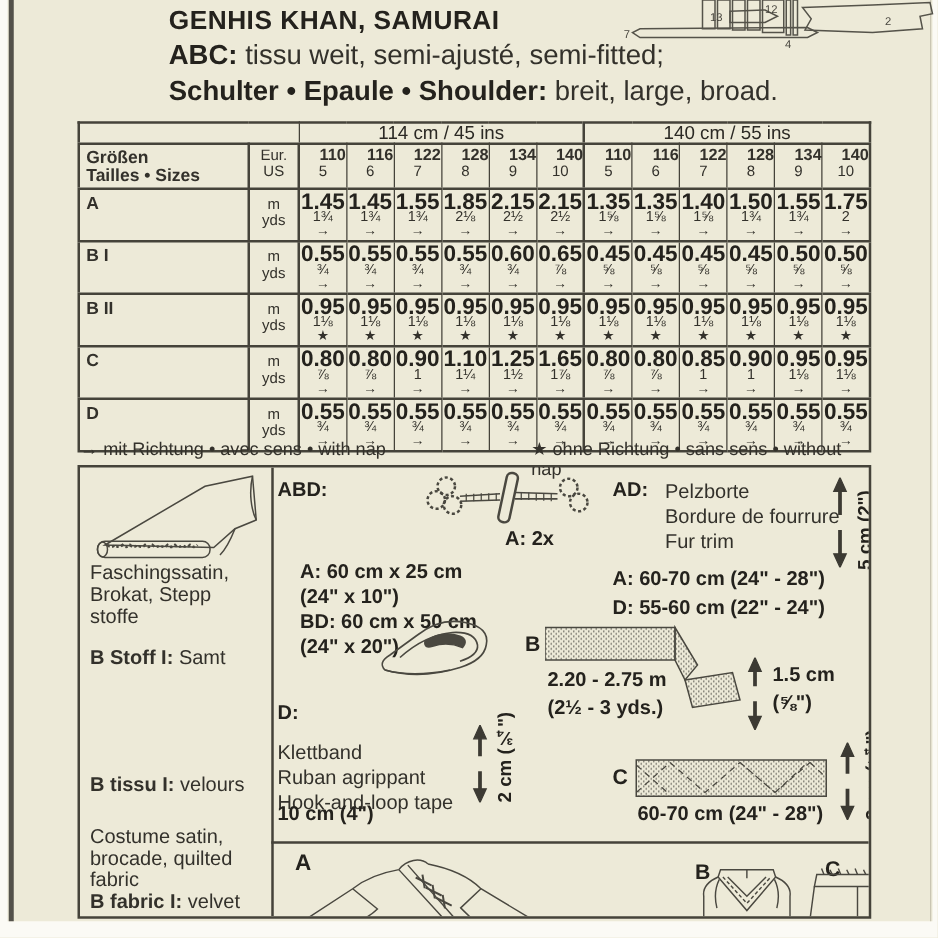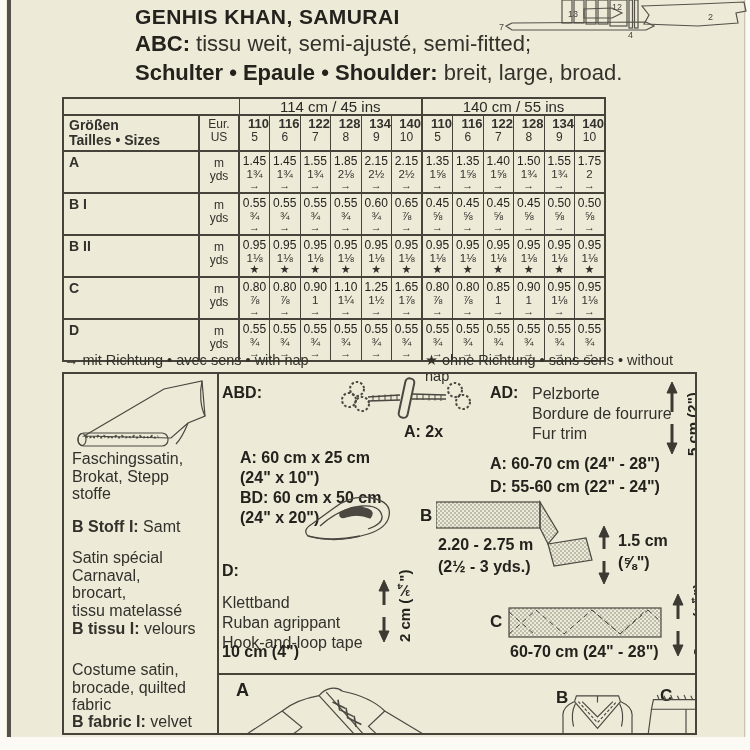--- a/index.html
+++ b/index.html
@@ -17,34 +17,34 @@
 
   
   .h-title{position:absolute;left:135px;top:5px;font-size:21px;font-weight:bold;color:var(--ink-dark);letter-spacing:.4px}
   .h-line{position:absolute;left:135px;font-size:22px;color:var(--ink)}
   .h-line b{color:var(--ink-dark)}
   .h-line.l2{top:31px}
   .h-line.l3{top:60px}
   .cutmini{position:absolute;left:498px;top:0}
 
   
-  table.yardage{position:absolute;left:62px;top:97px;width:544px;border-collapse:collapse;table-layout:fixed;border:2px solid var(--line)}
+  table.yardage{position:absolute;left:62px;top:97px;width:635px;border-collapse:collapse;table-layout:fixed;border:2px solid var(--line)}
   .yardage th,.yardage td{border:1px solid var(--line);border-bottom-width:2px;padding:0;vertical-align:top;font-weight:normal}
   .yardage .corner{height:15px}
   .yardage .grphdr{font-size:15px;text-align:center;color:#2b2924;line-height:15px}
   .yardage .grp{border-left-width:2px}
   .yardage .lab{text-align:left;padding:2px 5px;font-weight:bold;font-size:14px;line-height:15px;border-right-width:2px}
   .yardage .unit{border-right-width:2px;text-align:center;font-size:12px;line-height:13px;padding-top:2px}
   .yardage .size .se{font-weight:bold;font-size:13px;text-align:right;line-height:14px;padding-top:1px}
   .yardage .size .su{font-size:12px;text-align:center;line-height:12px}
   .yardage .rowlab{text-align:left;padding:2px 5px;font-weight:bold;font-size:14px;border-right-width:2px}
   .yardage td.unit .um{font-size:12px;line-height:14px;padding-top:2px}
   .yardage td.unit .uy{font-size:12px;line-height:13px}
   .yardage td.val{text-align:center;padding:2px 0 1px}
-  .yardage .vm{font-weight:normal;font-size:12px;line-height:14px;color:var(--ink-dark)}
+  .yardage .vm{font-weight:bold;font-size:18px;line-height:14px;color:var(--ink-dark)}
   .yardage .vy{font-size:11.5px;line-height:12px}
   .yardage .vs{font-size:11px;line-height:11px}
 
   
   .legend{position:absolute;left:62px;top:352px;width:635px;height:20px;font-size:14.5px}
   .legend .lg-left{position:absolute;left:2px;top:0}
   .legend .lg-right{position:absolute;left:363px;top:0}
   .legend .sym{font-weight:bold;margin-right:4px}
 
   
@@ -519,24 +519,20 @@
         <rect x="10" y="55" width="90" height="13" rx="6"></rect>
         <ellipse cx="14" cy="61.5" rx="4" ry="6"></ellipse>
         <path d="M18,58 q3,3 6,0 q3,3 6,0 q3,3 6,0 q3,3 6,0 q3,3 6,0 q3,3 6,0 q3,3 6,0 q3,3 6,0 q3,3 6,0 q3,3 6,0 q3,3 6,0 q3,3 6,0" stroke-width="2" stroke-dasharray="2,2"></path>
         <path d="M120,45 C116,55 112,62 108,66"></path>
       </g>
     </svg>
     <div class="abs t15" style="left:8px;top:76px">Faschingssatin,
 Brokat, Stepp
 stoffe</div>
     <div class="abs t15" style="left:8px;top:144px"><b>B Stoff I:</b><span> Samt</span></div>
-    <div class="abs t15" style="left:8px;top:175px">Satin spécial
-Carnaval,
-brocart,
-tissu matelassé</div>
     <div class="abs t15" style="left:8px;top:246px"><b>B tissu I:</b><span> velours</span></div>
     <div class="abs t15" style="left:8px;top:287px">Costume satin,
 brocade, quilted
 fabric</div>
     <div class="abs t15" style="left:8px;top:339px"><b>B fabric I:</b><span> velvet</span></div>
 
     <div class="abs code" style="left:158px;top:10px">ABD:</div>
     <div class="abs b16" style="left:176px;top:74px">A: 60 cm x 25 cm
 (24" x 10")
 BD: 60 cm x 50 cm

